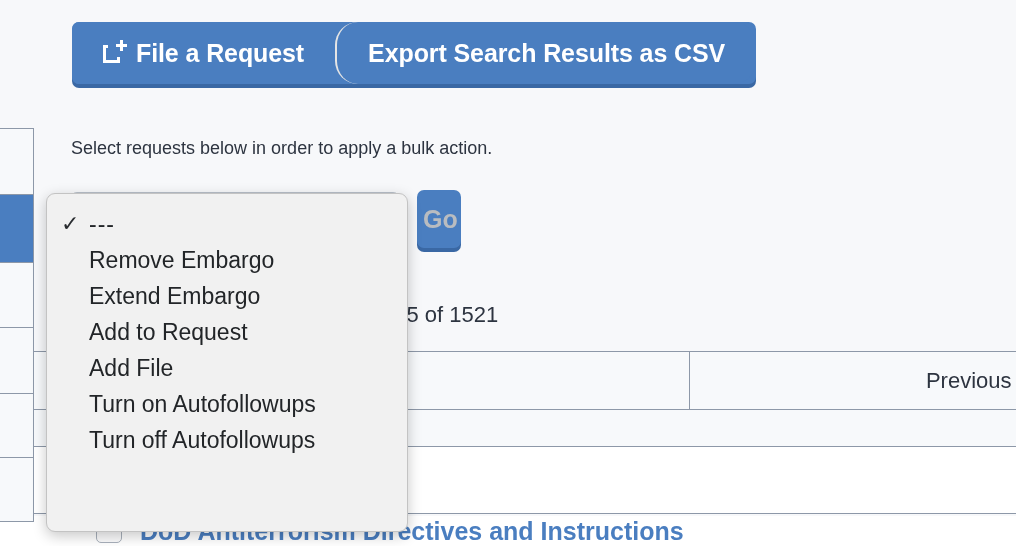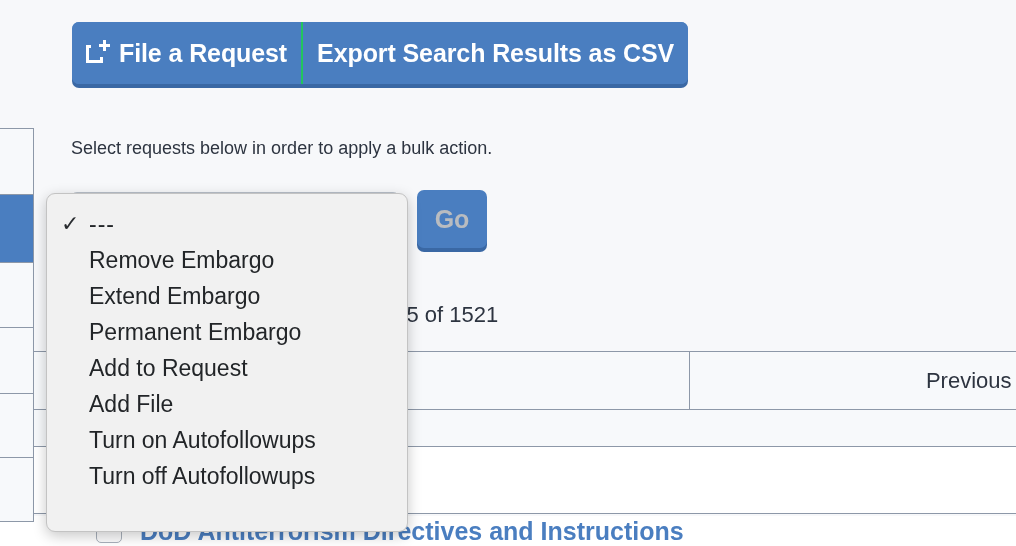--- a/index.html
+++ b/index.html
@@ -48,32 +48,32 @@
     border-radius: 7px;
     background: #4a7ec0;
     box-shadow: 0 4px 0 0 #3a68a4;
     overflow: hidden;
     z-index: 5;
   }
   .tbtn {
     display: flex;
     align-items: center;
     gap: 9px;
-    padding: 0 14px;
+    padding: 0 31px;
     color: #ffffff;
     font-size: 25px;
     font-weight: bold;
     letter-spacing: -0.1px;
     background: #4a7ec0;
     border: none;
     cursor: pointer;
     white-space: nowrap;
     font-family: "Liberation Sans", sans-serif;
   }
-  .tbtn + .tbtn { border-left: 2px solid #22c55e; }
+  .tbtn + .tbtn { border-left: 2px solid #e5e5e5; border-radius: 23px; }
   .file-icon { display: inline-block; width: 24px; height: 26px; position: relative; }
   .file-icon .doc {
     position: absolute; left: 0; top: 5px; width: 17px; height: 18px;
     box-sizing: border-box;
     border: 3px solid #fff;
     border-top-color: transparent;
     border-right-color: transparent;
   }
   .file-icon .doc::before {
     content: ""; position: absolute; left: -3px; top: -3px;
@@ -111,21 +111,21 @@
     background: #fdfdfd;
     border: 1px solid #b9c0ca;
     border-radius: 7px;
     box-sizing: border-box;
     z-index: 1;
   }
   #go-button {
     position: absolute;
     left: 417px;
     top: 190px;
-    width: 70px;
+    width: 44px;
     height: 58px;
     background: #4a7ec0;
     box-shadow: 0 4px 0 0 #3a68a4;
     border: none;
     border-radius: 7px;
     color: #b9bcc0;
     font-size: 25px;
     font-weight: bold;
     font-family: "Liberation Sans", sans-serif;
     cursor: pointer;
@@ -305,24 +305,20 @@
   <div class="menu-item">
     <span class="check"></span>
     <span class="mlabel">Remove Embargo</span>
   </div>
   <div class="menu-item">
     <span class="check"></span>
     <span class="mlabel">Extend Embargo</span>
   </div>
   <div class="menu-item">
     <span class="check"></span>
-    <span class="mlabel">Permanent Embargo</span>
-  </div>
-  <div class="menu-item">
-    <span class="check"></span>
     <span class="mlabel">Add to Request</span>
   </div>
   <div class="menu-item">
     <span class="check"></span>
     <span class="mlabel">Add File</span>
   </div>
   <div class="menu-item">
     <span class="check"></span>
     <span class="mlabel">Turn on Autofollowups</span>
   </div>

